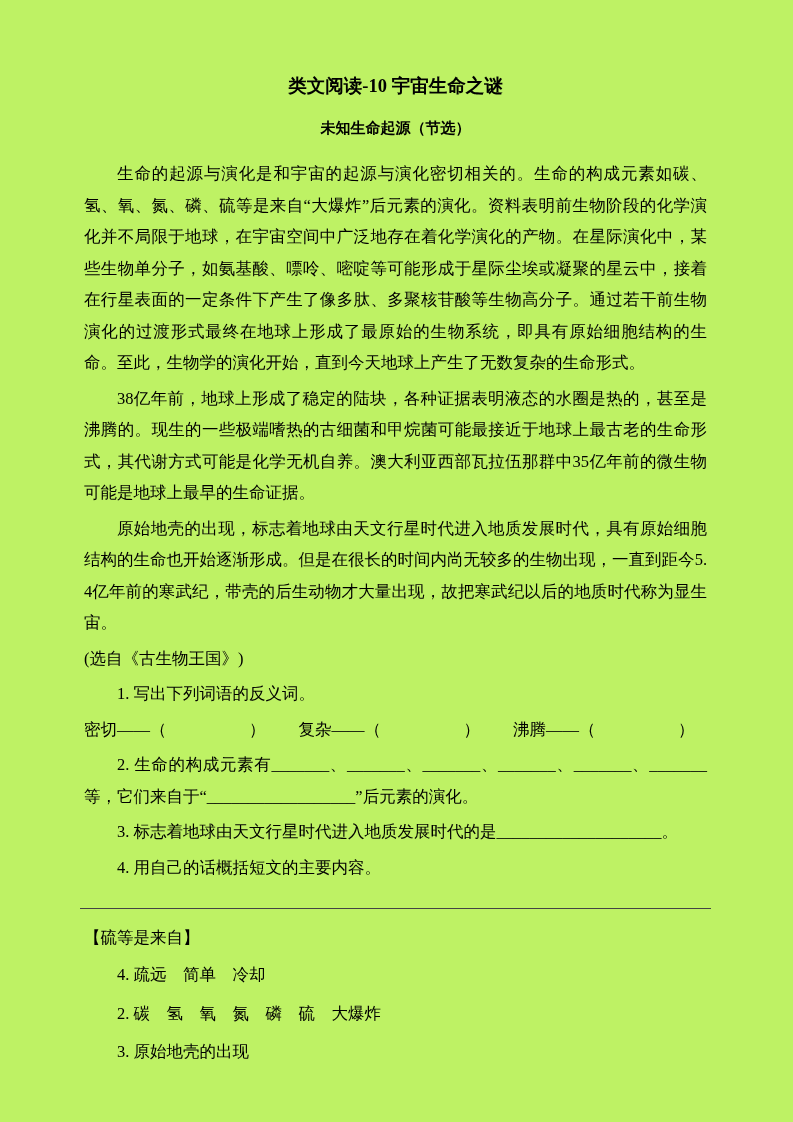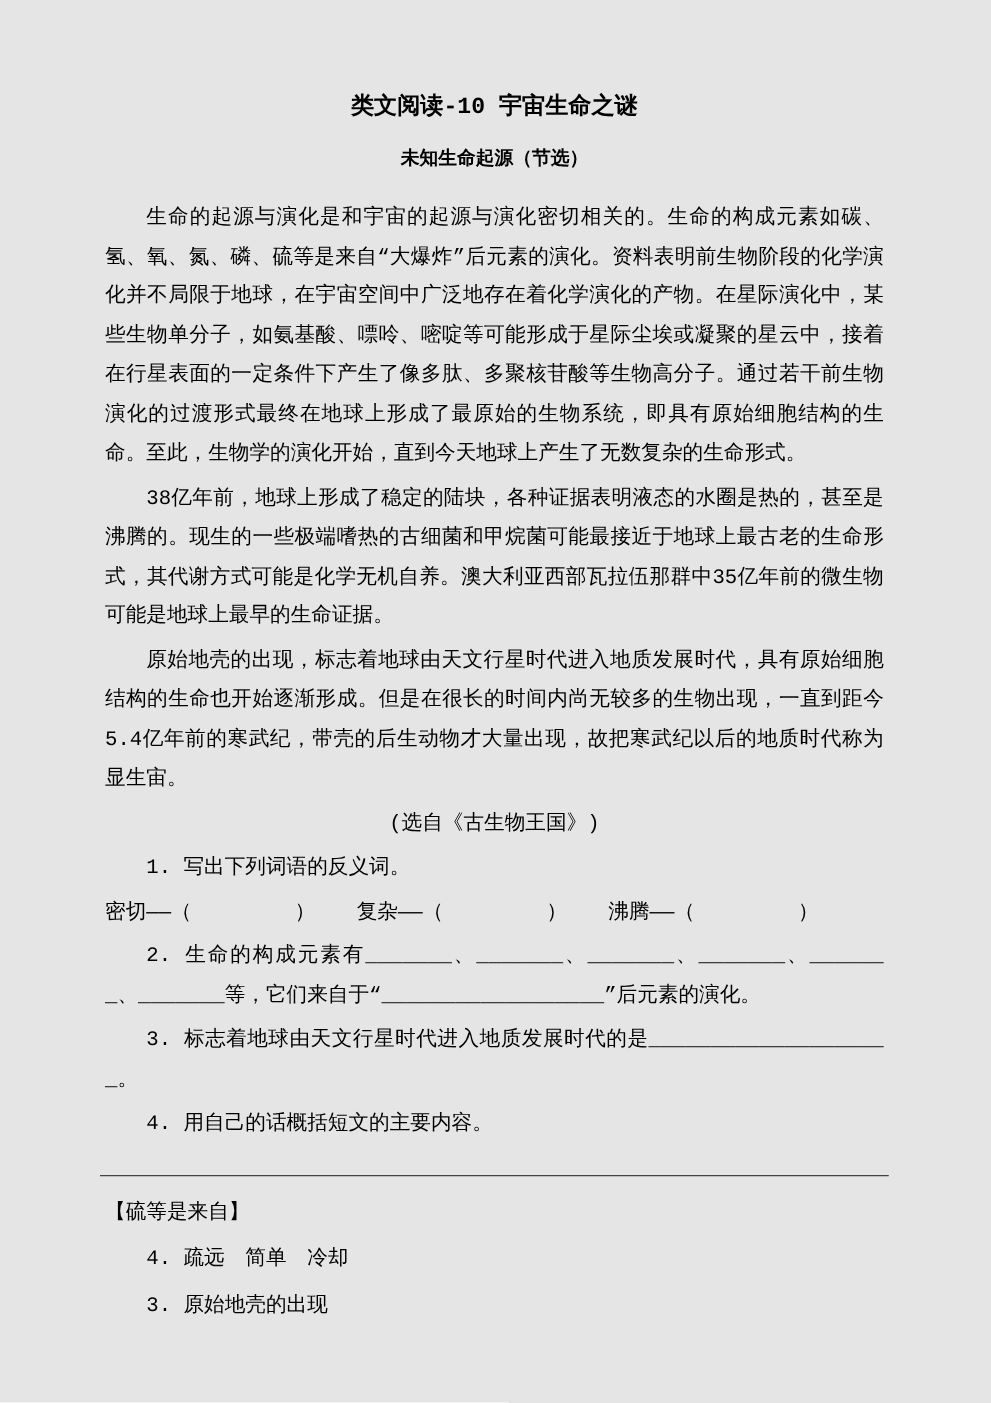--- a/index.html
+++ b/index.html
@@ -6,23 +6,23 @@
     margin: 0;
     padding: 0;
     background: #ffffff;
   }
   .page {
     position: relative;
     width: 793px;
     height: 1122px;
     box-sizing: border-box;
     padding: 72px 82px 0 80px;
-    background: #e5e5e5;
+    background: #bef264;
     color: #000000;
-    font-family: Liberation Mono, monospace;
+    font-family: Liberation Serif, serif;
     font-size: 16.5px;
     overflow: hidden;
   }
   p { margin: 4px; }
   .title {
     text-align: center;
     font-weight: 700;
     font-size: 18.5px;
     line-height: 28px;
     margin-bottom: 14px;
@@ -38,21 +38,21 @@
     line-height: 31.5px;
     text-align: justify;
     text-indent: 2em;
     word-break: break-all;
   }
   .noindent {
     text-indent: 0;
   }
   .attribution {
     line-height: 31.5px;
-    text-align: center;
+    text-align: left;
   }
   .divider {
     border: none;
     border-top: 1.5px solid #444444;
     margin: 25px 0 13px 0;
   }
   .ans-header {
     line-height: 32px;
   }
   .ans {
@@ -77,15 +77,16 @@
   <p class="para">1. 写出下列词语的反义词。</p>
   <p class="para noindent">密切——（　　　　　）　　复杂——（　　　　　）　　沸腾——（　　　　　）</p>
   <p class="para">2. 生命的构成元素有_______、_______、_______、_______、_______、_______等，它们来自于“__________________”后元素的演化。</p>
   <p class="para">3. 标志着地球由天文行星时代进入地质发展时代的是____________________。</p>
   <p class="para">4. 用自己的话概括短文的主要内容。</p>
 
   <hr class="divider">
 
   <p class="ans-header">【硫等是来自】</p>
   <p class="ans">4. 疏远　简单　冷却</p>
+  <p class="ans">2. 碳　氢　氧　氮　磷　硫　大爆炸</p>
   <p class="ans">3. 原始地壳的出现</p>
 
 </div>
 
 </body></html>

